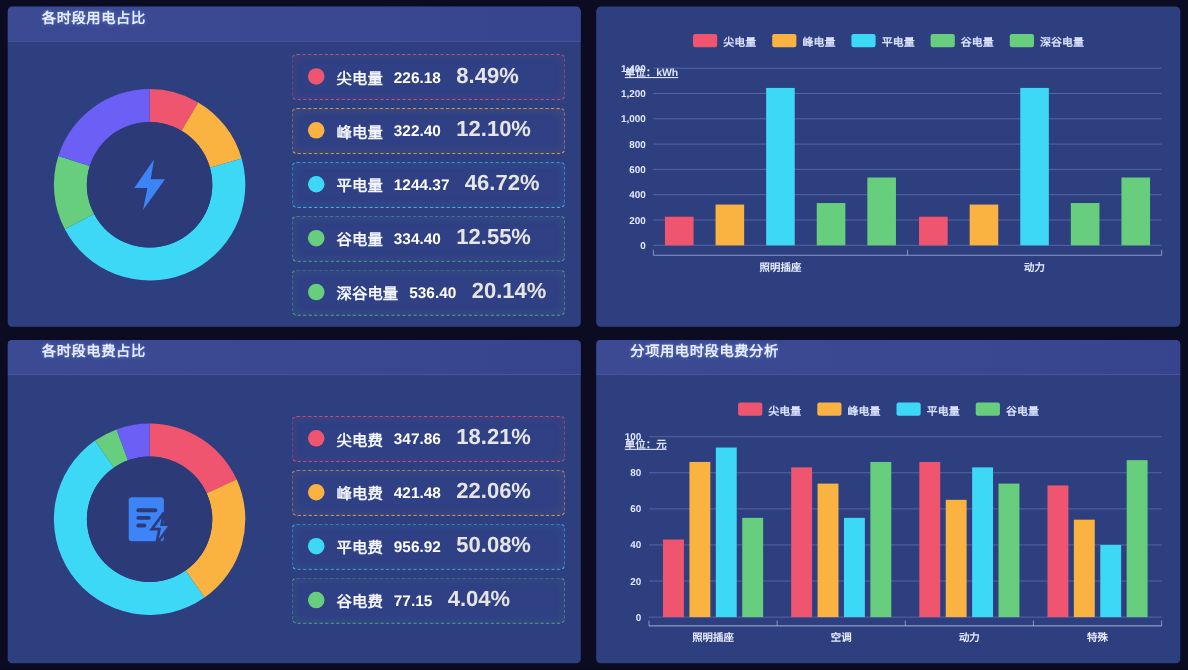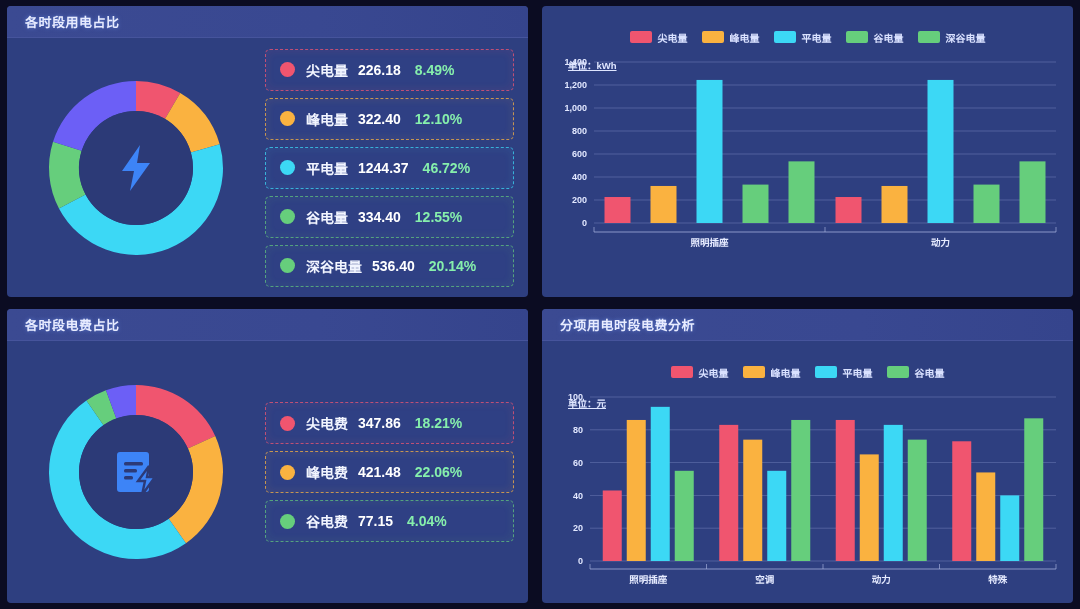--- a/index.html
+++ b/index.html
@@ -32,22 +32,21 @@
     overflow: hidden;
     display: flex;
     flex-direction: column;
   }
 
   .panel-header {
     height: 32px;
     flex: 0 0 32px;
     background: linear-gradient(90deg, #3b4a92 0%, #394891 60%, #35448c 100%);
     display: flex;
-    align-items: center;
-    padding-left: 18px;
+    padding-left: 31px;
     border-bottom: 1px solid #46549c;
   }
 
   .panel-title {
     font-size: 13px;
     font-weight: bold;
     color: #e8ecff;
     letter-spacing: 0.5px;
     text-shadow: 0 0 4px rgba(120,160,255,.55);
   }
@@ -141,23 +140,23 @@
   .legend-value {
     font-size: 14px;
     font-weight: bold;
     color: #ffffff;
     margin-right: 14px;
     white-space: nowrap;
     text-align: center;
   }
 
   .legend-pct {
-    font-size: 14px;
-    font-weight: bold;
-    color: #86efac;
+    font-size: 20px;
+    font-weight: bold;
+    color: #e5e5e5;
     white-space: nowrap;
   }
 
   
   .chart-body { padding: 0; }
 
   .chart-legend {
     display: flex;
     align-items: center;
     justify-content: center;
@@ -374,20 +373,26 @@
           <span class="legend-pct">18.21%</span>
         </div>
 
         <div class="legend-card c-orange">
           <span class="legend-dot" style="background:#fab240"></span>
           <span class="legend-name">峰电费</span>
           <span class="legend-value">421.48</span>
           <span class="legend-pct">22.06%</span>
         </div>
 
+        <div class="legend-card c-cyan">
+          <span class="legend-dot" style="background:#3cd8f5"></span>
+          <span class="legend-name">平电费</span>
+          <span class="legend-value">956.92</span>
+          <span class="legend-pct">50.08%</span>
+        </div>
 
         <div class="legend-card c-green">
           <span class="legend-dot" style="background:#66ce7c"></span>
           <span class="legend-name">谷电费</span>
           <span class="legend-value">77.15</span>
           <span class="legend-pct">4.04%</span>
         </div>
 
 
       </div>

